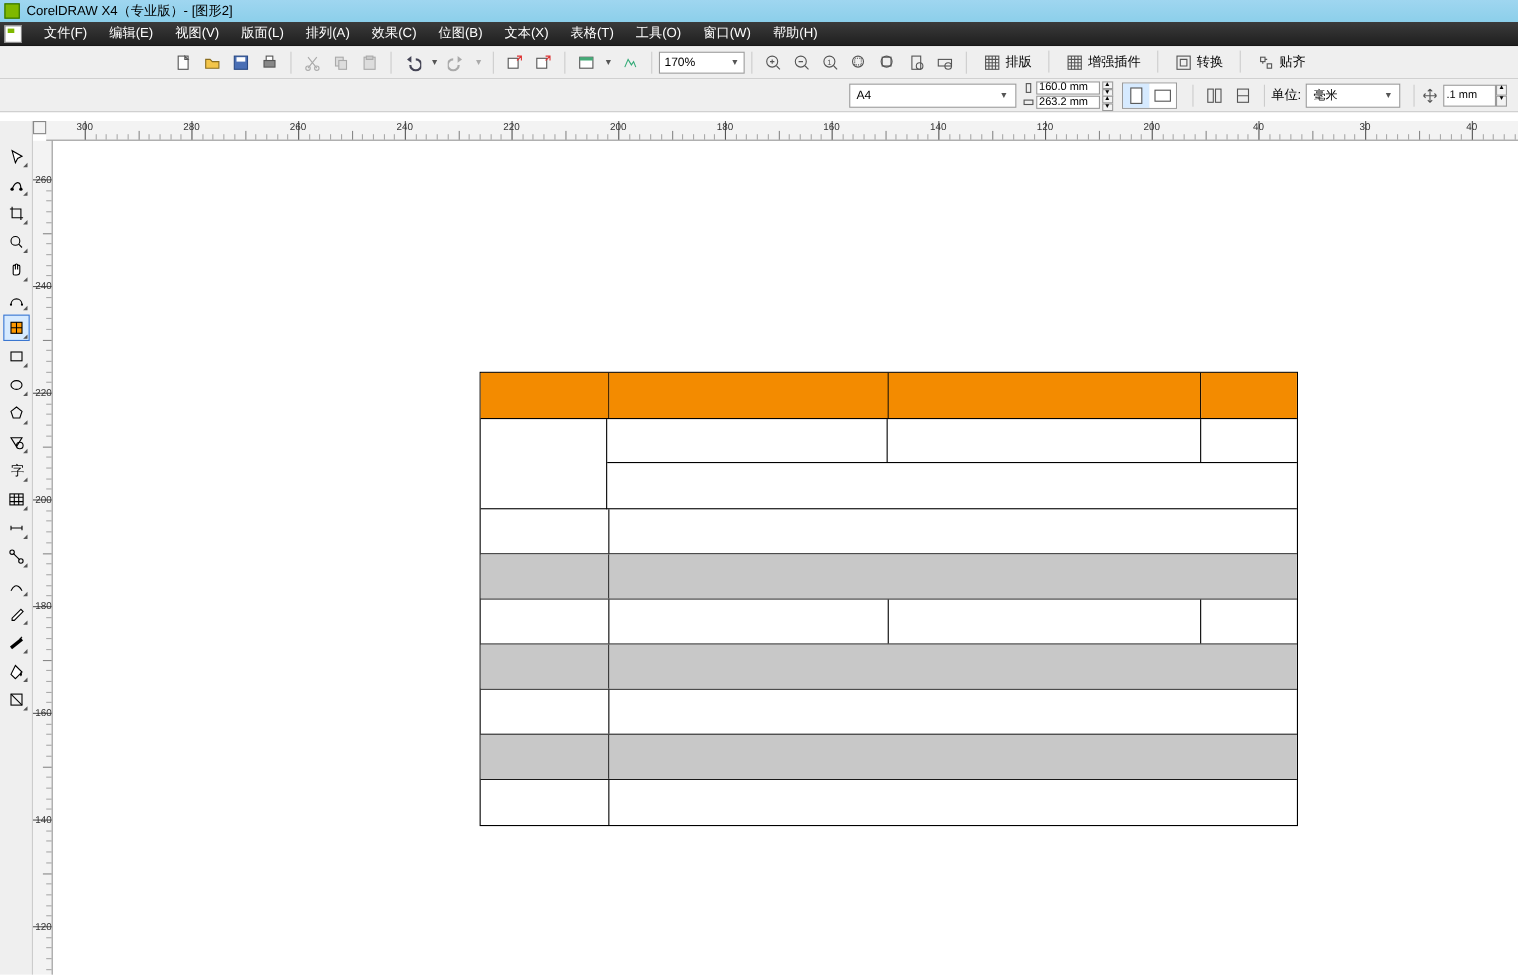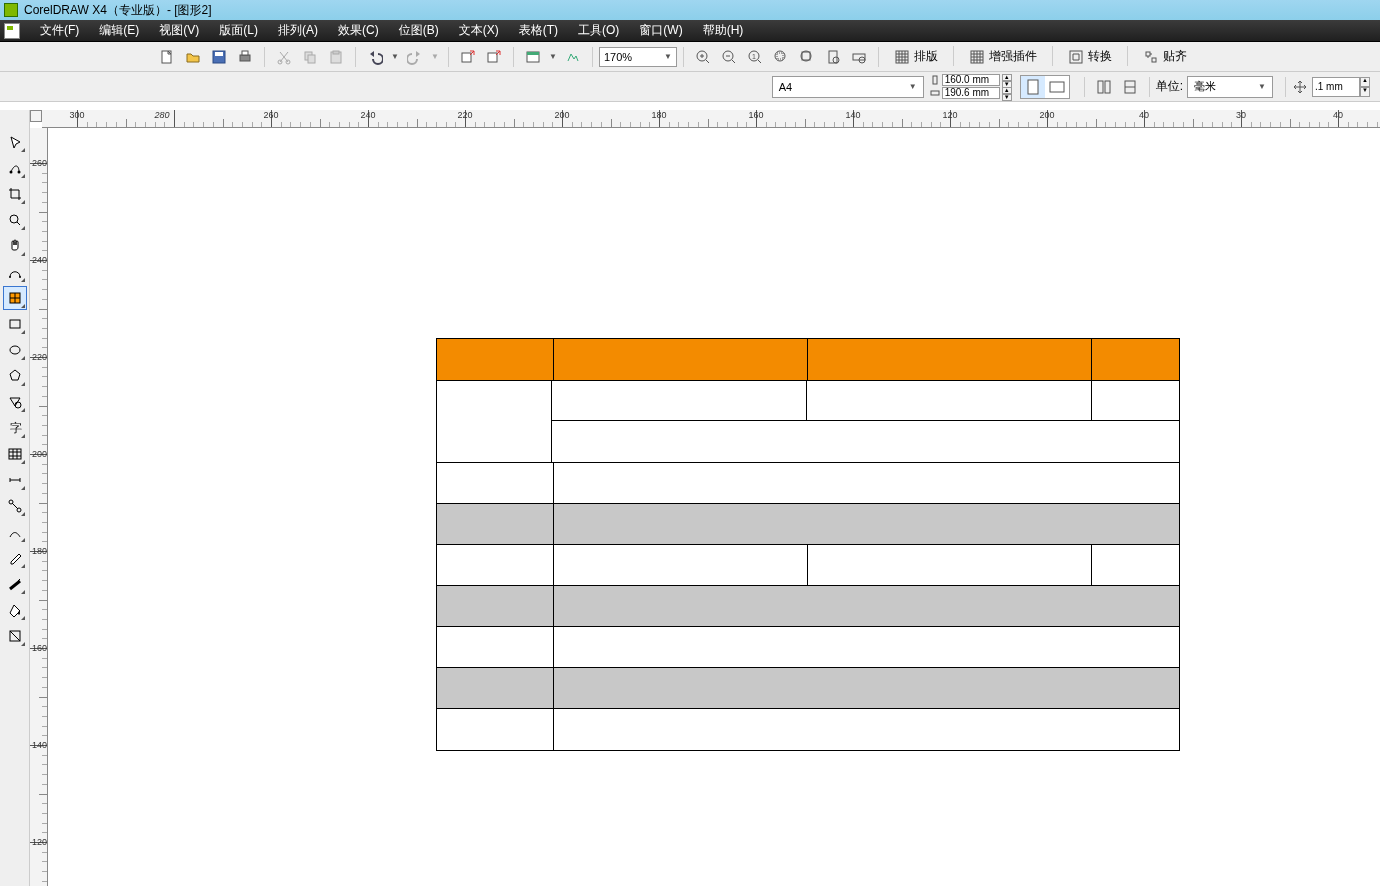--- a/index.html
+++ b/index.html
@@ -290,21 +290,21 @@
       <div class="dim-input">160.0 mm</div>
       <div class="spin">
           <div>▲</div>
           <div>▼</div>
         </div>
     </div>
     <div class="dim-row">
       <svg width="10" height="10">
           <rect x="1" y="3" width="8" height="4" fill="none" stroke="#555"></rect>
         </svg>
-      <div class="dim-input">190.6 mm</div>
+      <div class="dim-input">263.2 mm</div>
       <div class="spin">
           <div>▲</div>
           <div>▼</div>
         </div>
     </div>
   </div>
   <div class="orient-group">
     <div class="orient-btn active">
         <svg width="14" height="18">
           <rect x="2" y="2" width="10" height="14" fill="#fff" stroke="#555"></rect>
@@ -490,21 +490,21 @@
       <div class="tick minor" style="left: 44.7px;"></div>
       <div class="tick minor" style="left: 54.4px;"></div>
       <div class="tick minor" style="left: 64.1px;"></div>
       <div class="tick minor" style="left: 73.8px;"></div>
       <div class="tick med" style="left: 83.5px;"></div>
       <div class="tick minor" style="left: 93.2px;"></div>
       <div class="tick minor" style="left: 102.9px;"></div>
       <div class="tick minor" style="left: 112.6px;"></div>
       <div class="tick minor" style="left: 122.3px;"></div>
       <div class="tick" style="left: 132px;"></div>
-      <div class="lbl" style="left: 120px; font-style: italic;">280</div>
+      <div class="lbl" style="left: 132px;">280</div>
       <div class="tick minor" style="left: 141.7px;"></div>
       <div class="tick minor" style="left: 151.4px;"></div>
       <div class="tick minor" style="left: 161.1px;"></div>
       <div class="tick minor" style="left: 170.8px;"></div>
       <div class="tick med" style="left: 180.5px;"></div>
       <div class="tick minor" style="left: 190.2px;"></div>
       <div class="tick minor" style="left: 199.9px;"></div>
       <div class="tick minor" style="left: 209.6px;"></div>
       <div class="tick minor" style="left: 219.3px;"></div>
       <div class="tick" style="left: 229px;"></div>

